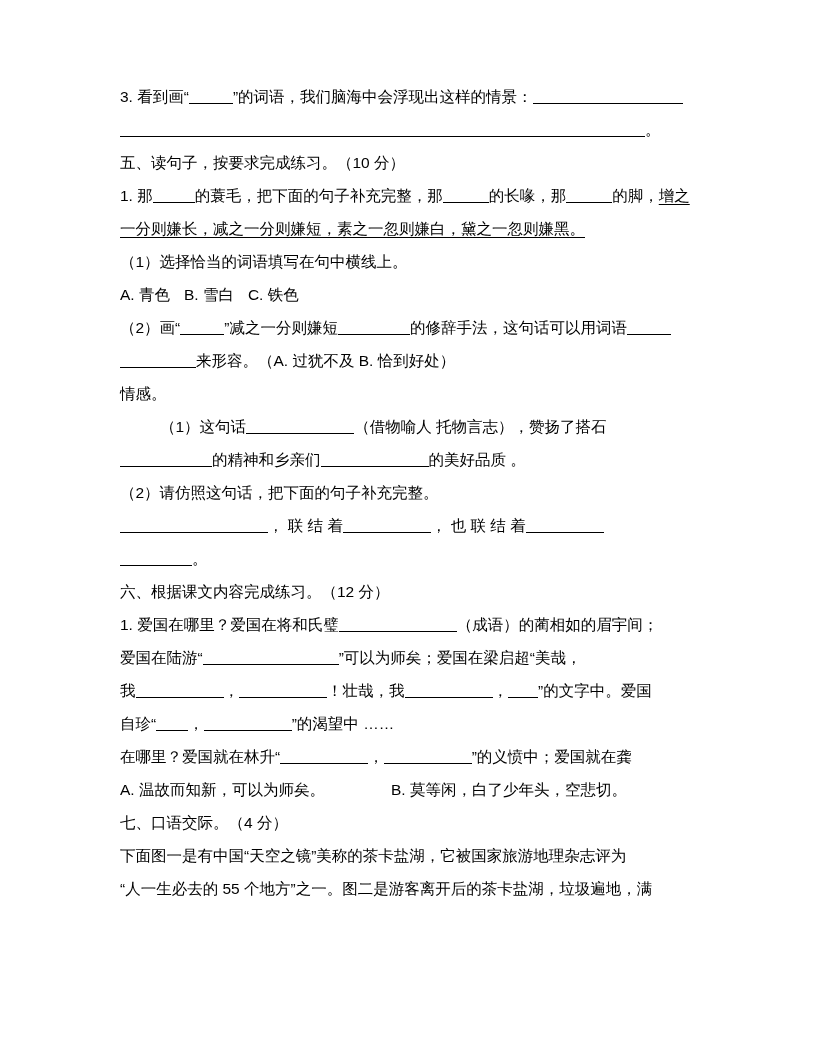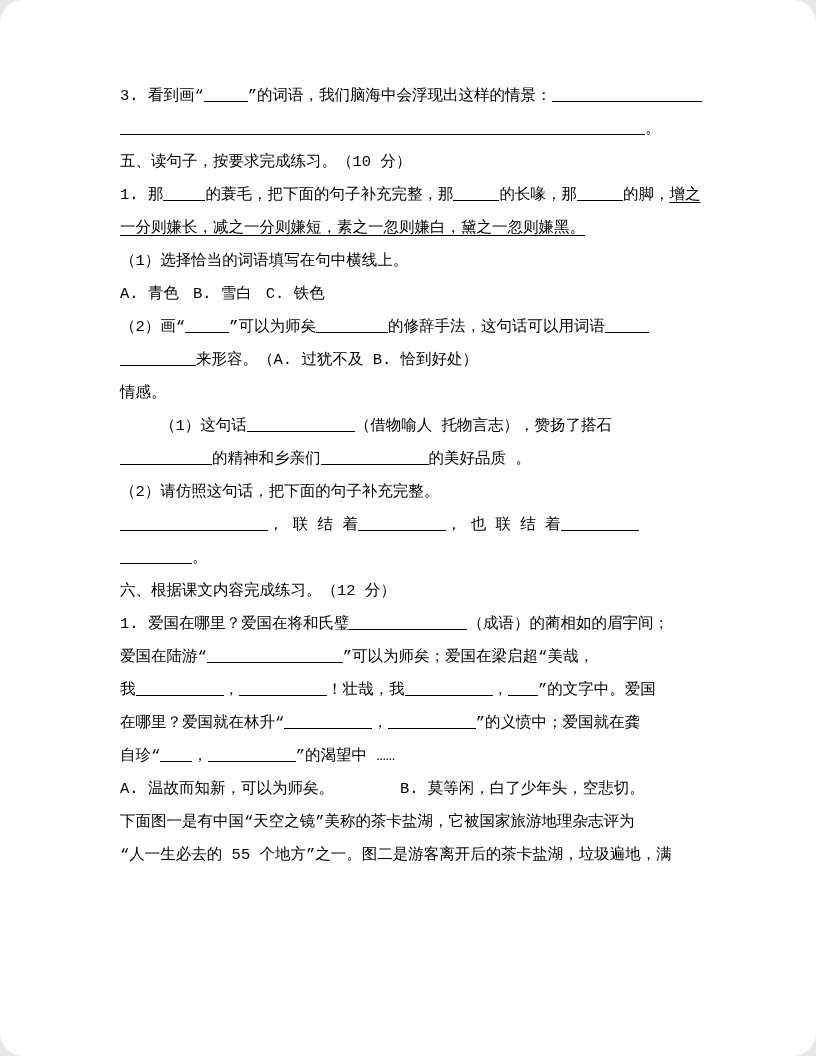--- a/index.html
+++ b/index.html
@@ -3,23 +3,22 @@
 <meta charset="utf-8">
 <style>
   html, body { margin: 0; padding: 0; background: #e8e8e8; }
   .page {
     position: relative;
     width: 816px;
     height: 1056px;
     margin: 0 auto;
     background: #ffffff;
     color: #000000;
-    font-family: Liberation Mono, monospace;
+    font-family: Liberation Sans, sans-serif;
     overflow: hidden;
-    border-radius: 24px;
   }
   .content {
     position: absolute;
     left: 120px;
     top: 80px;
     width: 580px;
   }
   .line {
     font-size: 15.5px;
     line-height: 33px;
@@ -46,31 +45,32 @@
 
 <div class="page">
   <div class="content">
       <div class="line"><span>3. 看到画“</span><span class="blank" style="width: 44px;"></span><span>”的词语，我们脑海中会浮现出这样的情景：</span><span class="blank" style="width: 150px;"></span></div>
       <div class="line"><span class="blank" style="width: 525px;"></span><span>。</span></div>
       <div class="line"><span>五、读句子，按要求完成练习。（10 分）</span></div>
       <div class="line"><span>1. 那</span><span class="blank" style="width: 42px;"></span><span>的蓑毛，把下面的句子补充完整，那</span><span class="blank" style="width: 46px;"></span><span>的长喙，那</span><span class="blank" style="width: 46px;"></span><span>的脚，</span><span class="u">增之</span></div>
       <div class="line"><span class="u">一分则嫌长，减之一分则嫌短，素之一忽则嫌白，黛之一忽则嫌黑。</span></div>
       <div class="line"><span>（1）选择恰当的词语填写在句中横线上。</span></div>
       <div class="line"><span>A. 青色</span><span class="gap" style="width: 14px;"></span><span>B. 雪白</span><span class="gap" style="width: 14px;"></span><span>C. 铁色</span></div>
-      <div class="line"><span>（2）画“</span><span class="blank" style="width: 44px;"></span><span>”可以为师矣</span><span class="blank" style="width: 72px;"></span><span>的修辞手法，这句话可以用词语</span><span class="blank" style="width: 44px;"></span></div>
+      <div class="line"><span>（2）画“</span><span class="blank" style="width: 44px;"></span><span>”减之一分则嫌短</span><span class="blank" style="width: 72px;"></span><span>的修辞手法，这句话可以用词语</span><span class="blank" style="width: 44px;"></span></div>
       <div class="line"><span class="blank" style="width: 76px;"></span><span>来形容。（A. 过犹不及 B. 恰到好处）</span></div>
       <div class="line"><span>情感。</span></div>
       <div class="line" style="padding-left: 40px;"><span>（1）这句话</span><span class="blank" style="width: 108px;"></span><span>（借物喻人 托物言志），赞扬了搭石</span></div>
       <div class="line"><span class="blank" style="width: 92px;"></span><span>的精神和乡亲们</span><span class="blank" style="width: 108px;"></span><span>的美好品质 。</span></div>
       <div class="line"><span>（2）请仿照这句话，把下面的句子补充完整。</span></div>
       <div class="line"><span class="blank" style="width: 148px;"></span><span>，  联 结 着</span><span class="blank" style="width: 88px;"></span><span>，  也  联  结  着</span><span class="blank" style="width: 78px;"></span></div>
       <div class="line"><span class="blank" style="width: 72px;"></span><span>。</span></div>
       <div class="line"><span>六、根据课文内容完成练习。（12 分）</span></div>
       <div class="line"><span>1. 爱国在哪里？爱国在将和氏璧</span><span class="blank" style="width: 118px;"></span><span>（成语）的蔺相如的眉宇间；</span></div>
       <div class="line"><span>爱国在陆游“</span><span class="blank" style="width: 136px;"></span><span>”可以为师矣；爱国在梁启超“美哉，</span></div>
       <div class="line"><span>我</span><span class="blank" style="width: 88px;"></span><span>，</span><span class="blank" style="width: 88px;"></span><span>！壮哉，我</span><span class="blank" style="width: 88px;"></span><span>，</span><span class="blank" style="width: 30px;"></span><span>”的文字中。爱国</span></div>
+      <div class="line"><span>自珍“</span><span class="blank" style="width: 32px;"></span><span>，</span><span class="blank" style="width: 88px;"></span><span>”的渴望中 ……</span></div>
       <div class="line"><span>在哪里？爱国就在林升“</span><span class="blank" style="width: 88px;"></span><span>，</span><span class="blank" style="width: 88px;"></span><span>”的义愤中；爱国就在龚</span></div>
-      <div class="line"><span>自珍“</span><span class="blank" style="width: 32px;"></span><span>，</span><span class="blank" style="width: 88px;"></span><span>”的渴望中 ……</span></div>
       <div class="line"><span>A. 温故而知新，可以为师矣。</span><span class="gap" style="width: 66px;"></span><span>B. 莫等闲，白了少年头，空悲切。</span></div>
+      <div class="line"><span>七、口语交际。（4 分）</span></div>
       <div class="line"><span>下面图一是有中国“天空之镜”美称的茶卡盐湖，它被国家旅游地理杂志评为</span></div>
       <div class="line"><span>“人一生必去的 55 个地方”之一。图二是游客离开后的茶卡盐湖，垃圾遍地，满</span></div>
     </div>
 </div>
 
 </body></html>

